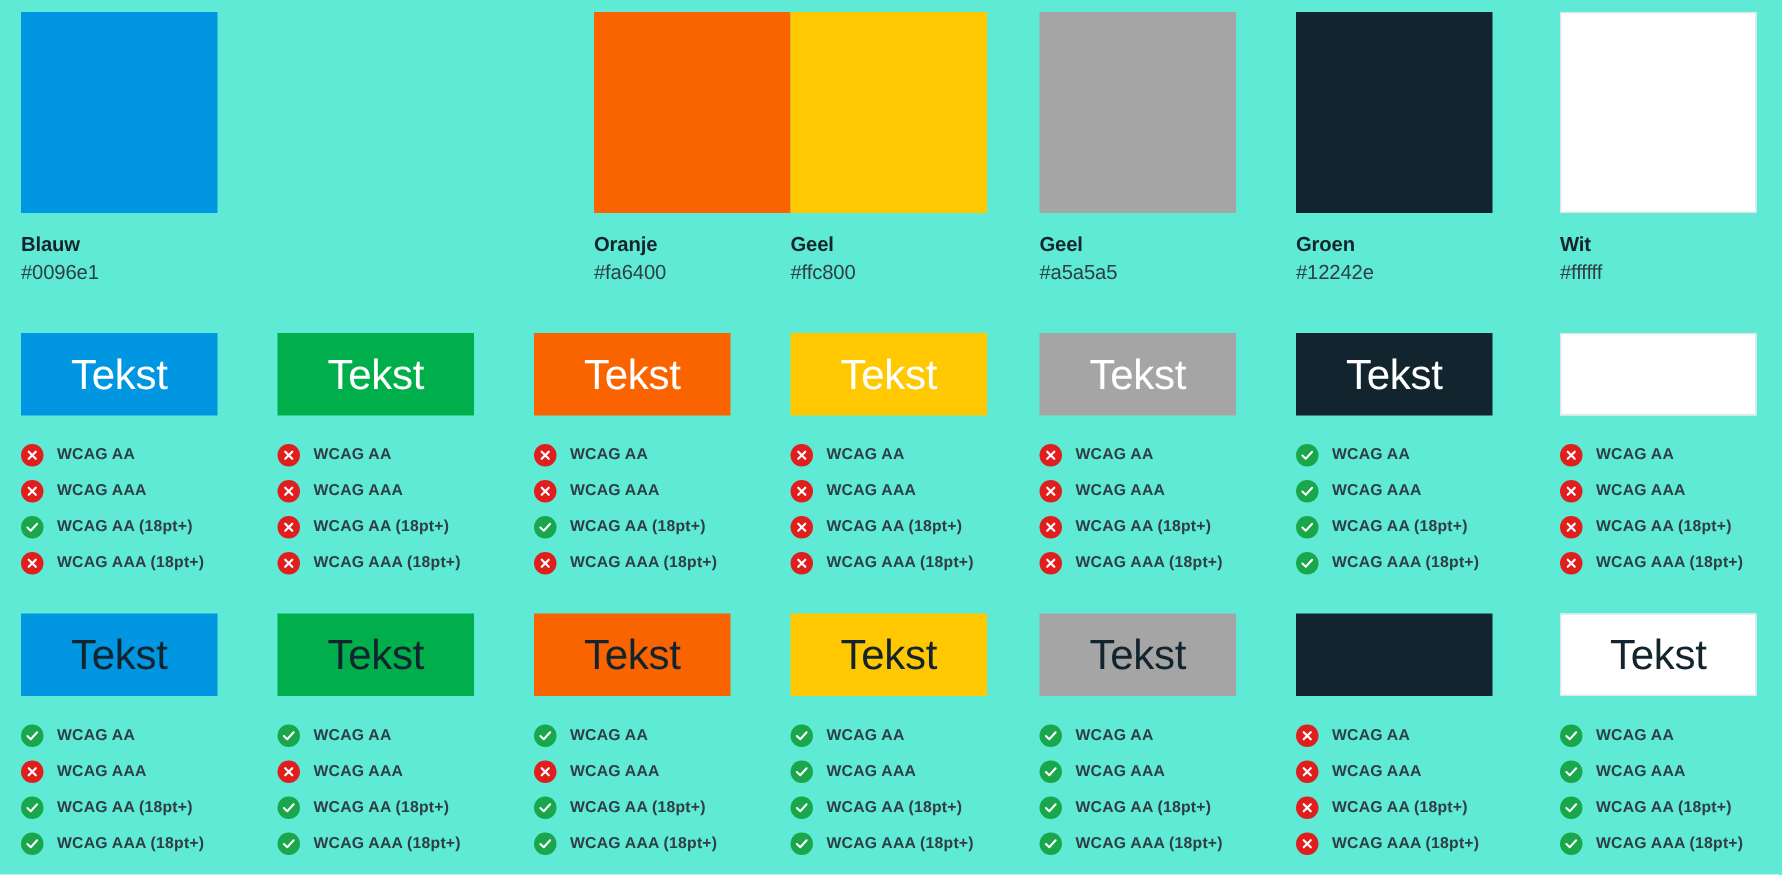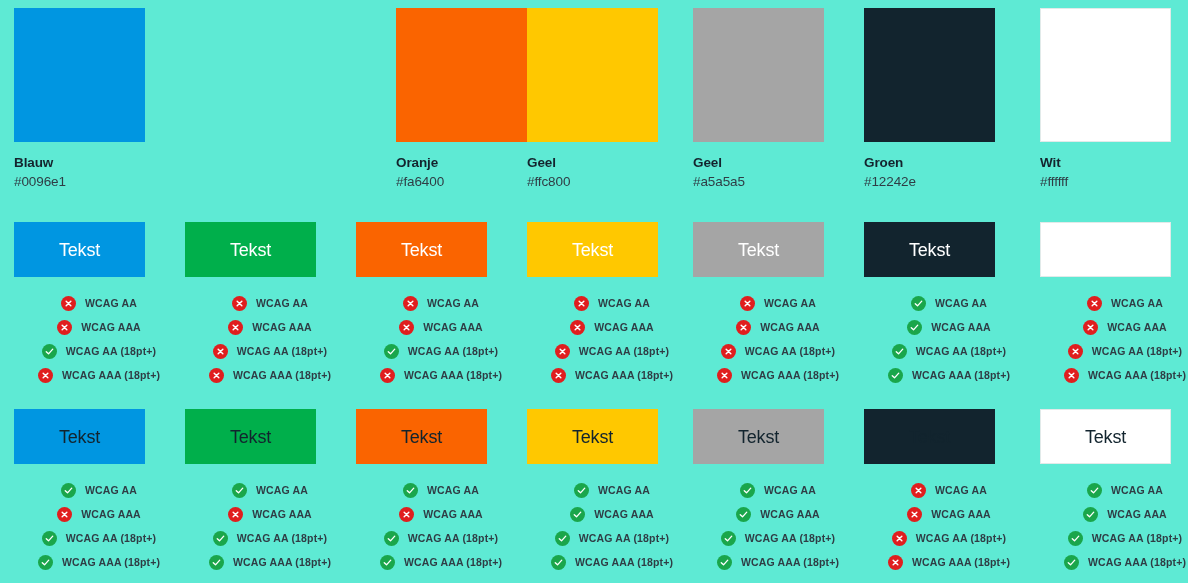--- a/index.html
+++ b/index.html
@@ -76,38 +76,37 @@
     display: flex;
     align-items: center;
     justify-content: center;
     border: 0 solid transparent;
   }
   .tekst-box.outlined {
     border: 1px solid #e1eae9;
     background: #ffffff;
   }
   .tekst-label {
-    font-size: 18px;
+    font-size: 28px;
     font-weight: normal;
     letter-spacing: -0.2px;
     line-height: 1;
     white-space: nowrap;
   }
 
   .wcag-list {
     margin-top: 14px;
     list-style: none;
     padding: 0;
   }
   .wcag-item {
     display: flex;
     align-items: center;
     height: 24px;
     white-space: nowrap;
-    justify-content: center;
   }
   .badge {
     flex: 0 0 auto;
     width: 15px;
     height: 15px;
     border-radius: 50%;
     display: inline-flex;
     align-items: center;
     justify-content: center;
     margin-right: 9px;

